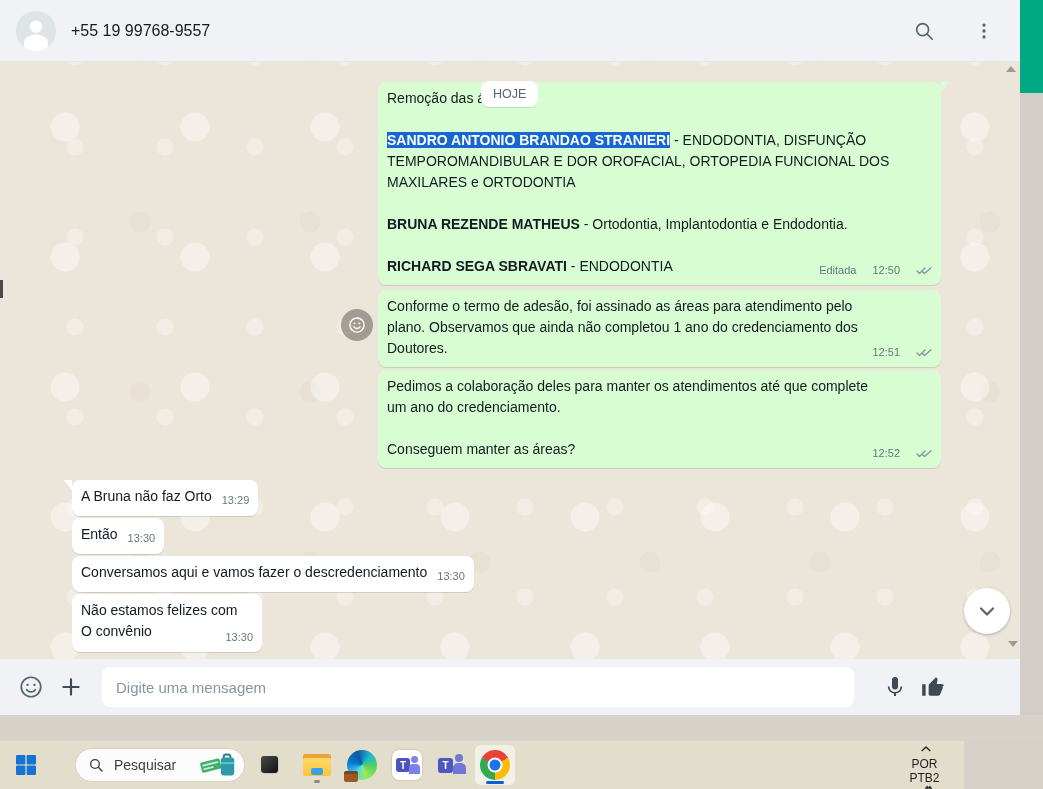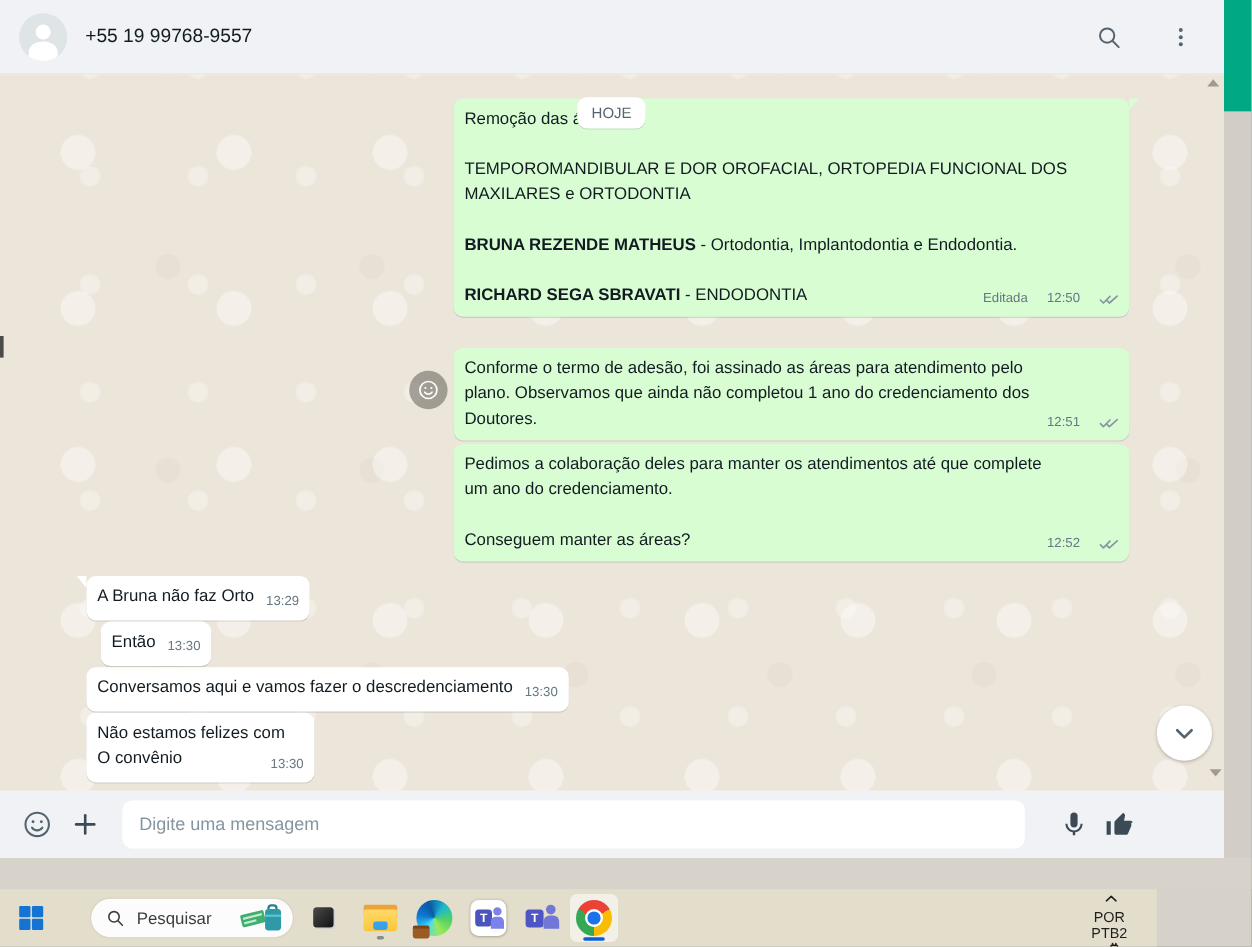--- a/index.html
+++ b/index.html
@@ -161,20 +161,21 @@
     <div class="chat-area">
 
       <div class="sb-arrow-up"></div>
       <div class="sb-arrow-down"></div>
       <div class="edge-tick"></div>
 
       <div class="msg out" style="left:378px; top:20px; width:563px;">
         <div class="tail-out"></div>
         <div class="line">Remoção das á</div>
         <div class="line"></div>
+        <div class="line"><span class="b sel">SANDRO ANTONIO BRANDAO STRANIERI</span><span> - ENDODONTIA, DISFUNÇÃO</span></div>
         <div class="line">TEMPOROMANDIBULAR E DOR OROFACIAL, ORTOPEDIA FUNCIONAL DOS</div>
         <div class="line">MAXILARES e ORTODONTIA</div>
         <div class="line"></div>
         <div class="line"><span class="b">BRUNA REZENDE MATHEUS</span><span> -  Ortodontia, Implantodontia e Endodontia.</span></div>
         <div class="line"></div>
         <div class="line"><span class="b">RICHARD SEGA SBRAVATI</span><span> - ENDODONTIA</span></div>
         <div class="meta">
           <span>Editada</span>
           <span>12:50</span>
           <svg class="ticks" viewBox="0 0 16 11" fill="none" stroke="#8696a0" stroke-width="1.4" stroke-linecap="round" stroke-linejoin="round">
@@ -209,21 +210,21 @@
               <path d="M6.2 6.4 8.5 8.5 15 2.7"></path>
             </svg>
         </div>
       </div>
 
       <div class="msg in" style="left:72px; top:418px;">
         <div class="tail-in"></div>
         <div class="line"><span>A Bruna não faz Orto</span><span class="time-inline">13:29</span></div>
       </div>
 
-      <div class="msg in" style="left:72px; top:456px;margin-left:12px;">
+      <div class="msg in" style="left:72px; top:456px;">
         <div class="line"><span>Então</span><span class="time-inline">13:30</span></div>
       </div>
 
       <div class="msg in" style="left:72px; top:494px;">
         <div class="line"><span>Conversamos aqui e vamos fazer o descredenciamento</span><span class="time-inline">13:30</span></div>
       </div>
 
       <div class="msg in" style="left:72px; top:532px; width:190px; padding-bottom:10px;">
         <div class="line">Não estamos felizes com</div>
         <div class="line">O convênio</div>

